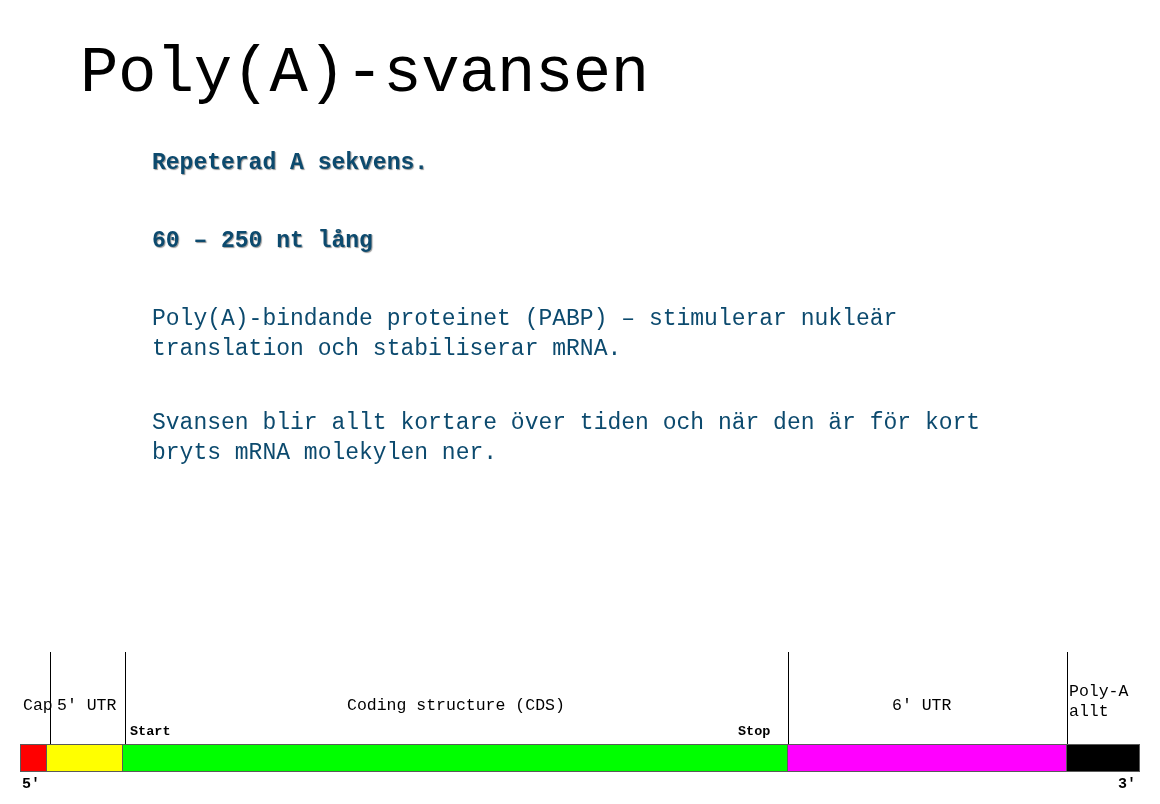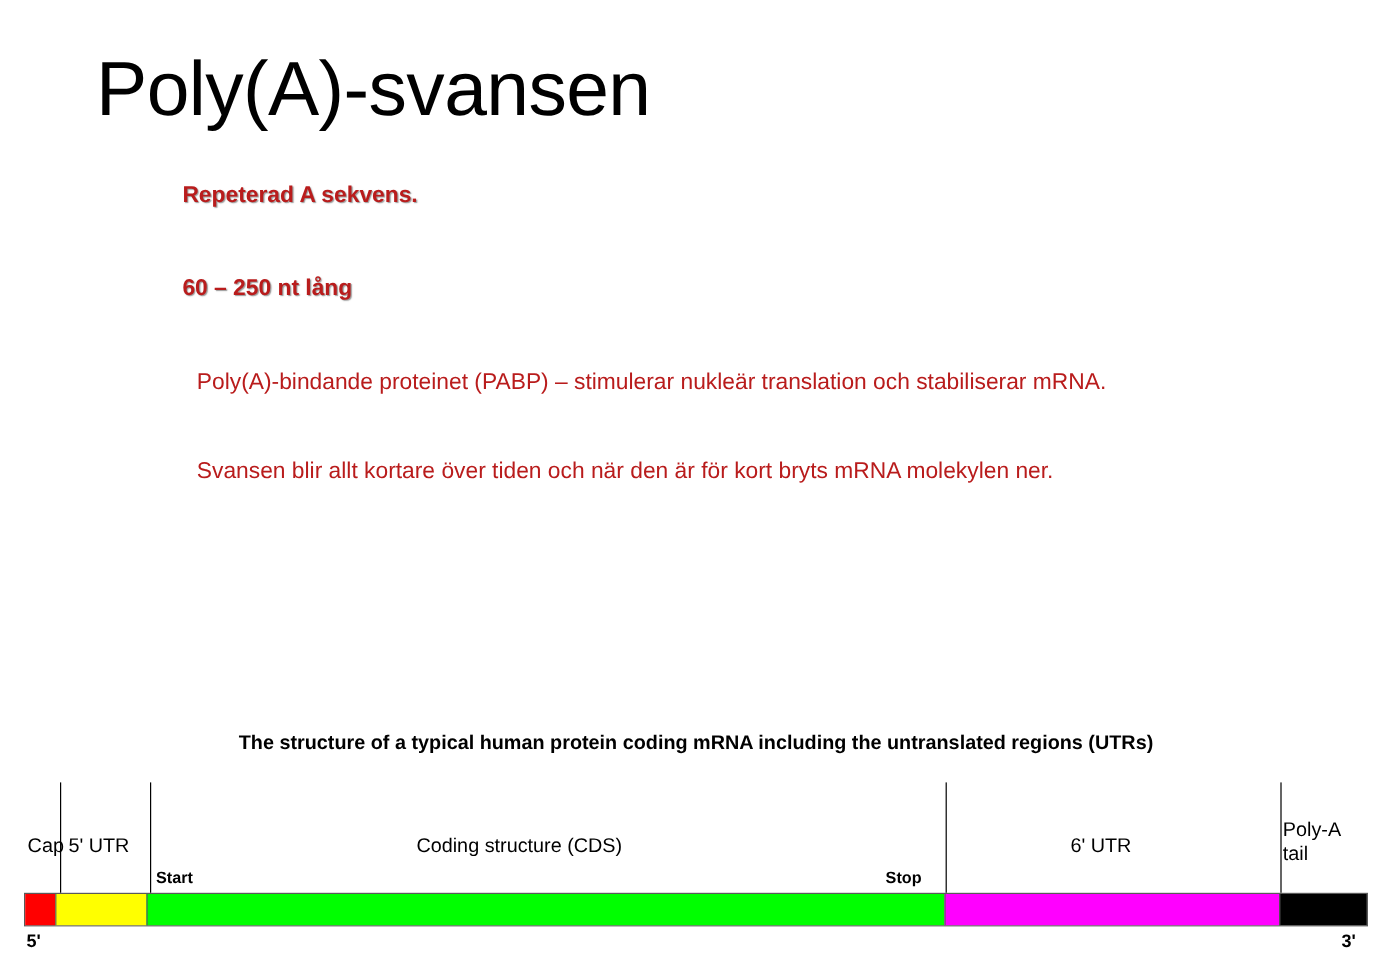--- a/index.html
+++ b/index.html
@@ -12,51 +12,51 @@
     background: #ffffff;
     font-family: "Liberation Sans", sans-serif;
     color: #000000;
     overflow: hidden;
     position: relative;
   }
   .slide {
     position: relative;
     width: 1160px;
     height: 720px;
+    font-family: Liberation Mono, monospace;
   }
   .slide-title {
     position: absolute;
     left: 80px;
     top: 42px;
     font-size: 64px;
     font-weight: 400;
     line-height: 1.0;
     letter-spacing: -0.5px;
     color: #000000;
     white-space: nowrap;
   }
   .body-block {
     position: absolute;
     left: 152px;
     top: 148px;
     width: 880px;
   }
   .bullet {
-    font-size: 19px;
+    font-size: 23px;
     line-height: 30px;
-    color: #b91c1c;
+    color: #0c4a6e;
     margin-bottom: 48px;
   }
   .bullet.shadowed {
     font-weight: 700;
     text-shadow: 1px 1px 1px rgba(130,130,130,0.85);
   }
   .bullet.two-line {
     margin-bottom: 44px;
-    margin-left: 12px;
   }
   .bullet p {
     margin: 0;
   }
   .figure {
     position: absolute;
     left: 0px;
     top: 600px;
     width: 1160px;
     height: 200px;
@@ -140,36 +140,35 @@
     <div class="bullet two-line">
       <p>Poly(A)-bindande proteinet (PABP) – stimulerar nukleär translation och stabiliserar mRNA.</p>
     </div>
     <div class="bullet two-line">
       <p>Svansen blir allt kortare över tiden och när den är för kort bryts mRNA molekylen ner.</p>
     </div>
   </div>
 
   <div class="figure">
 
-    <div class="fig-caption">The structure of a typical human protein coding mRNA including the untranslated regions (UTRs)</div>
 
     <div class="fig-diagram">
 
       <div class="tick" style="left:30px; top:12px; height:92px;"></div>
       <div class="tick" style="left:105px; top:12px; height:92px;"></div>
       <div class="tick" style="left:768px; top:12px; height:92px;"></div>
       <div class="tick" style="left:1047px; top:12px; height:92px;"></div>
 
       <div class="lbl" style="left:3px; top:56px;">Cap</div>
       <div class="lbl" style="left:37px; top:56px;">5' UTR</div>
       <div class="lbl" style="left:327px; top:56px;">Coding structure (CDS)</div>
       <div class="lbl" style="left:872px; top:56px;">6' UTR</div>
       <div class="lbl center" style="left:1049px; top:42px; width:70px; line-height:20px;">
         <span>Poly-A</span><br>
-        <span>tail</span>
+        <span>allt</span>
       </div>
 
       <div class="lbl small" style="left:110px; top:84px;">Start</div>
       <div class="lbl small" style="left:718px; top:84px;">Stop</div>
 
       <div class="bar-row">
         <div class="seg" style="width:2.2%; background:#ff0000;"></div>
         <div class="seg" style="width:6.8%; background:#ffff00;"></div>
         <div class="seg" style="width:59.5%; background:#00ff00;"></div>
         <div class="seg" style="width:25.0%; background:#ff00ff;"></div>

